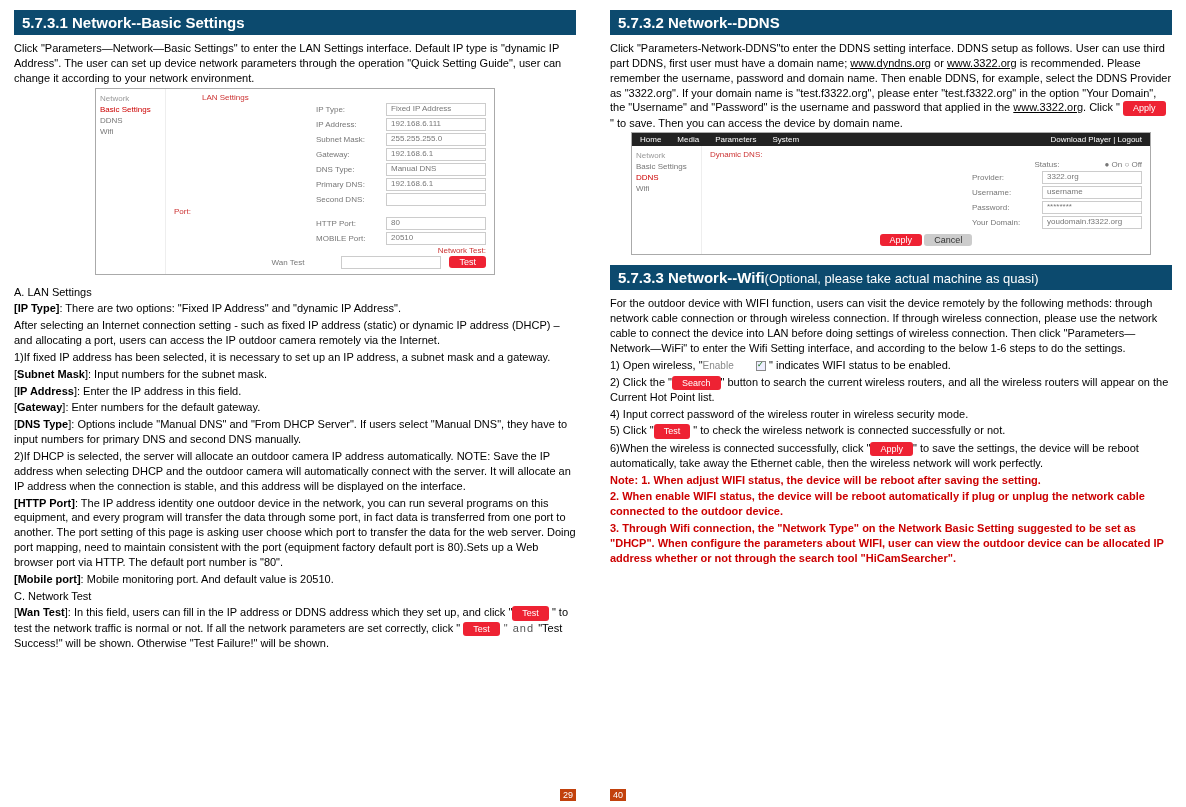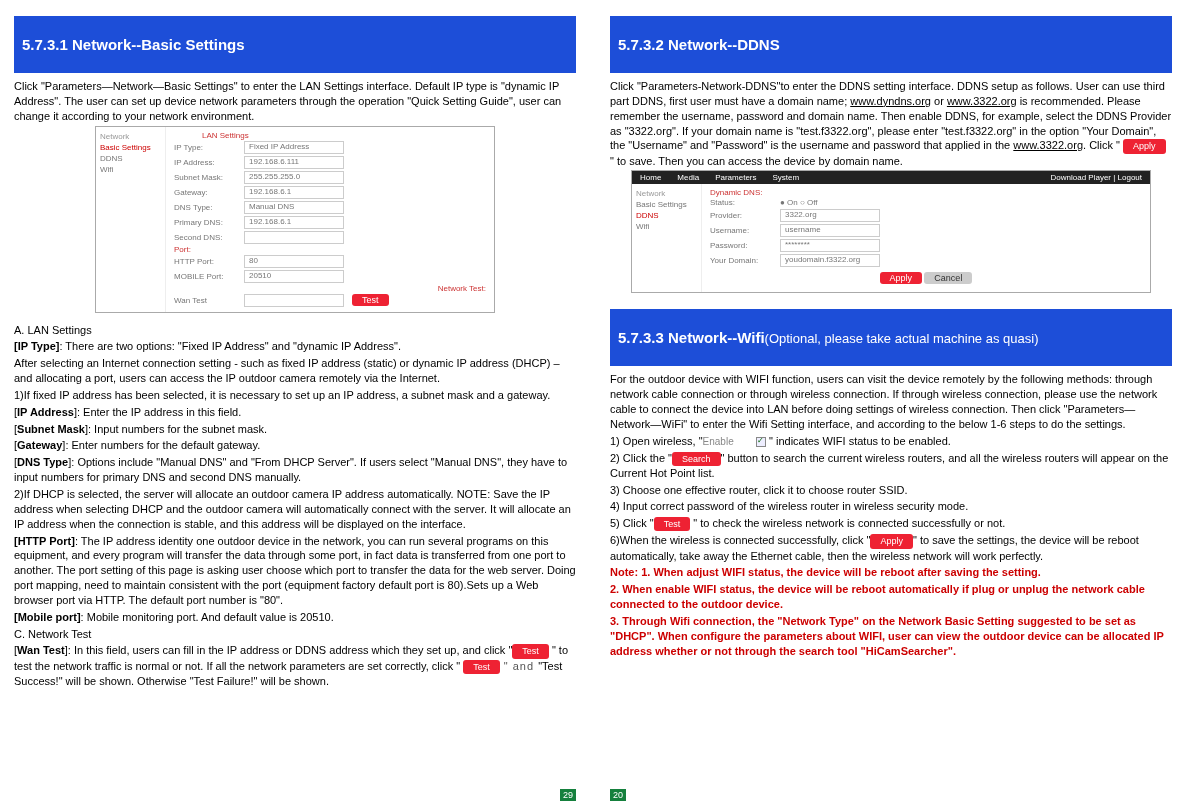--- a/index.html
+++ b/index.html
@@ -1,40 +1,40 @@
 <!DOCTYPE html>
 <html><head>
 <meta charset="utf-8">
 <style>
 * { margin:0; padding:0; box-sizing:border-box; }
 body { background:#fff; font-family:Arial,Helvetica,sans-serif; font-size:11px; color:#000; }
 .spread { display:flex; width:1186px; height:807px; }
 .page { flex:1; padding:0 14px; position:relative; }
 .page-right { padding-left:20px; }
-.sec-head { background:#1d4ed8; color:#fff; padding:20px 8px; font-weight:bold; font-size:15px; margin:16px 0 6px 0; }
+.sec-head { background:#0c4a6e; color:#fff; padding:4px 8px; font-weight:bold; font-size:15px; margin:10px 0 6px 0; }
 .sec-small { font-size:13px; font-weight:normal;text-align:center; }
 p { margin:2px 0; line-height:1.35; }
 .bold { font-weight:bold; }
 .u { text-decoration:underline; }
 .red { color:#c00; font-weight:bold; }
 .btn-red { display:inline-block; background:#e23; color:#fff; font-size:9px; padding:1px 10px; border-radius:3px; vertical-align:middle; }
 .btn-grey { display:inline-block; background:#ccc; color:#333; font-size:9px; padding:1px 10px; border-radius:3px; vertical-align:middle; }
-.pgnum { position:absolute; bottom:6px; background:#15803d; color:#fff; font-size:9px; padding:1px 3px; }
+.pgnum { position:absolute; bottom:6px; background:#c2410c; color:#fff; font-size:9px; padding:1px 3px; }
 .pgnum.l { right:14px; }
 .pgnum.r { left:20px; }
 .shot { border:1px solid #aaa; background:#fff; margin:0 auto 10px auto; }
 .shot-nav { background:#222; color:#fff; font-size:8px; padding:2px 0; display:flex; }
 .shot-nav span { padding:0 8px; }
 .shot-nav .fill { flex:1; }
 .shot-body { display:flex; font-size:8px; color:#777; }
 .shot-side { width:70px; padding:4px; border-right:1px solid #eee; }
 .shot-side div { padding:1px 0; }
 .shot-side .hl { color:#c00; }
 .shot-main { flex:1; padding:4px 8px; }
-.row { display:flex; align-items:center; padding:1px 0; }
+.row { display:flex; align-items:center; padding:1px 0;justify-content:flex-end; }
 .row .lbl { width:70px; }
 .inp { border:1px solid #ccc; padding:0 4px; height:13px; width:100px; font-size:8px; display:inline-block; }
 .shot-foot { text-align:center; padding:4px 0; }
 .enable-box { display:inline-flex; align-items:center; gap:0; color:#888; font-size:10px; }
 .chk { width:10px; height:10px; border:1px solid #888; background:#eef; display:inline-block; position:relative; }
 .chk:after { content:'✓'; position:absolute; font-size:8px; left:0; top:-2px; color:#060; }
 .spacer { letter-spacing:1px; color:#555; }
 </style>
 </head>
 <body>
@@ -99,22 +99,22 @@
               <span class="btn-red" style="margin-left:8px;">Test</span>
             </div>
       </div>
     </div>
   </div>
 
   <p>A. LAN Settings</p>
   <p><span class="bold">[IP Type]</span><span>: There are two options: "Fixed IP Address" and "dynamic IP Address".</span></p>
   <p>After selecting an Internet connection setting - such as fixed IP address (static) or dynamic IP address (DHCP) – and allocating a port, users can access the IP outdoor camera remotely via the Internet.</p>
   <p>1)If fixed IP address has been selected, it is necessary to set up an IP address, a subnet mask and a gateway.</p>
+  <p>[<span class="bold">Subnet Mask</span>]<span>: Input numbers for the subnet mask.</span></p>
   <p>[<span class="bold">IP Address</span>]<span>: Enter the IP address in this field.</span></p>
-  <p>[<span class="bold">Subnet Mask</span>]<span>: Input numbers for the subnet mask.</span></p>
   <p>[<span class="bold">Gateway</span>]<span>: Enter numbers for the default gateway.</span></p>
   <p>[<span class="bold">DNS Type</span>]<span>: Options include "Manual DNS" and "From DHCP Server". If users select "Manual DNS", they have to input numbers for primary DNS and second DNS manually.</span></p>
   <p>2)If DHCP is selected, the server will allocate an outdoor camera IP address automatically. NOTE: Save the IP address when selecting DHCP and the outdoor camera will automatically connect with the server. It will allocate an IP address when the connection is stable, and this address will be displayed on the interface.</p>
   <p><span class="bold">[HTTP Port]</span><span>: The IP address identity one outdoor device  in the network, you can run several programs on this equipment, and every program will transfer the data through some port, in fact data is transferred from one port to another. The port setting of this page is asking user choose which port to transfer the data for the web server. Doing port mapping, need to maintain consistent with the port (equipment factory default port is 80).Sets up a Web browser port via HTTP. The default port number is "80".</span></p>
   <p><span class="bold">[Mobile port]</span><span>: Mobile monitoring port. And default value is 20510.</span></p>
   <p>C. Network Test</p>
   <p>[<span class="bold">Wan Test</span>]<span>: In this field, users can fill in the IP address or DDNS address which they set up, and click "</span><span class="btn-red">Test</span><span> " to test the network traffic is normal or not. If all the network parameters are set correctly, click " </span><span class="btn-red">Test</span><span class="spacer"> " and </span><span>"Test Success!" will be shown. Otherwise "Test Failure!" will be shown.</span></p>
 
   <div class="pgnum l">29</div>
 </div>
@@ -170,23 +170,22 @@
       </div>
     </div>
   </div>
 
   <div class="sec-head">
     <span>5.7.3.3 Network--Wifi</span><span class="sec-small">(Optional, please take actual machine as quasi)</span>
   </div>
   <p>For the outdoor device  with WIFI function, users can visit the device remotely by the following methods: through network cable connection or through wireless connection. If through wireless connection, please use the network cable to connect the device into LAN before doing settings of wireless connection. Then click "Parameters—Network—WiFi" to enter the Wifi Setting interface, and according to the below 1-6 steps to do the settings.</p>
   <p><span>1) Open wireless, "</span><span class="enable-box"><span>Enable</span>&nbsp;&nbsp;&nbsp;&nbsp;&nbsp;&nbsp;&nbsp;&nbsp;<span class="chk"></span></span><span> " indicates WIFI status to be enabled.</span></p>
   <p><span>2) Click the "</span><span class="btn-red">Search</span><span>" button to search the current wireless routers, and all the wireless routers will appear on the Current Hot Point list.</span></p>
-  <p>3) Choose one effective router, click it to choose router SSID.</p>
   <p>4) Input correct password of the wireless router in wireless security mode.</p>
   <p><span>5) Click "</span><span class="btn-red">Test</span><span> " to check the wireless network is connected successfully or not.</span></p>
   <p><span>6)When the wireless is connected successfully, click "</span><span class="btn-red">Apply</span><span>" to save the settings, the device will be reboot automatically, take away the Ethernet cable, then the wireless network will work perfectly.</span></p>
   <p class="red">Note: 1. When adjust WIFI status, the device will be reboot after saving the setting.</p>
   <p class="red">2. When enable WIFI status, the device will be reboot automatically if plug or unplug the network cable connected to the outdoor device.</p>
   <p class="red">3. Through Wifi connection, the "Network Type" on the Network Basic Setting suggested to be set as "DHCP". When configure the parameters about WIFI, user can view the outdoor device can be allocated IP address whether or not through the search tool "HiCamSearcher".</p>
 
-  <div class="pgnum r">20</div>
+  <div class="pgnum r">40</div>
 </div>
 </div>
 
 </body></html>

